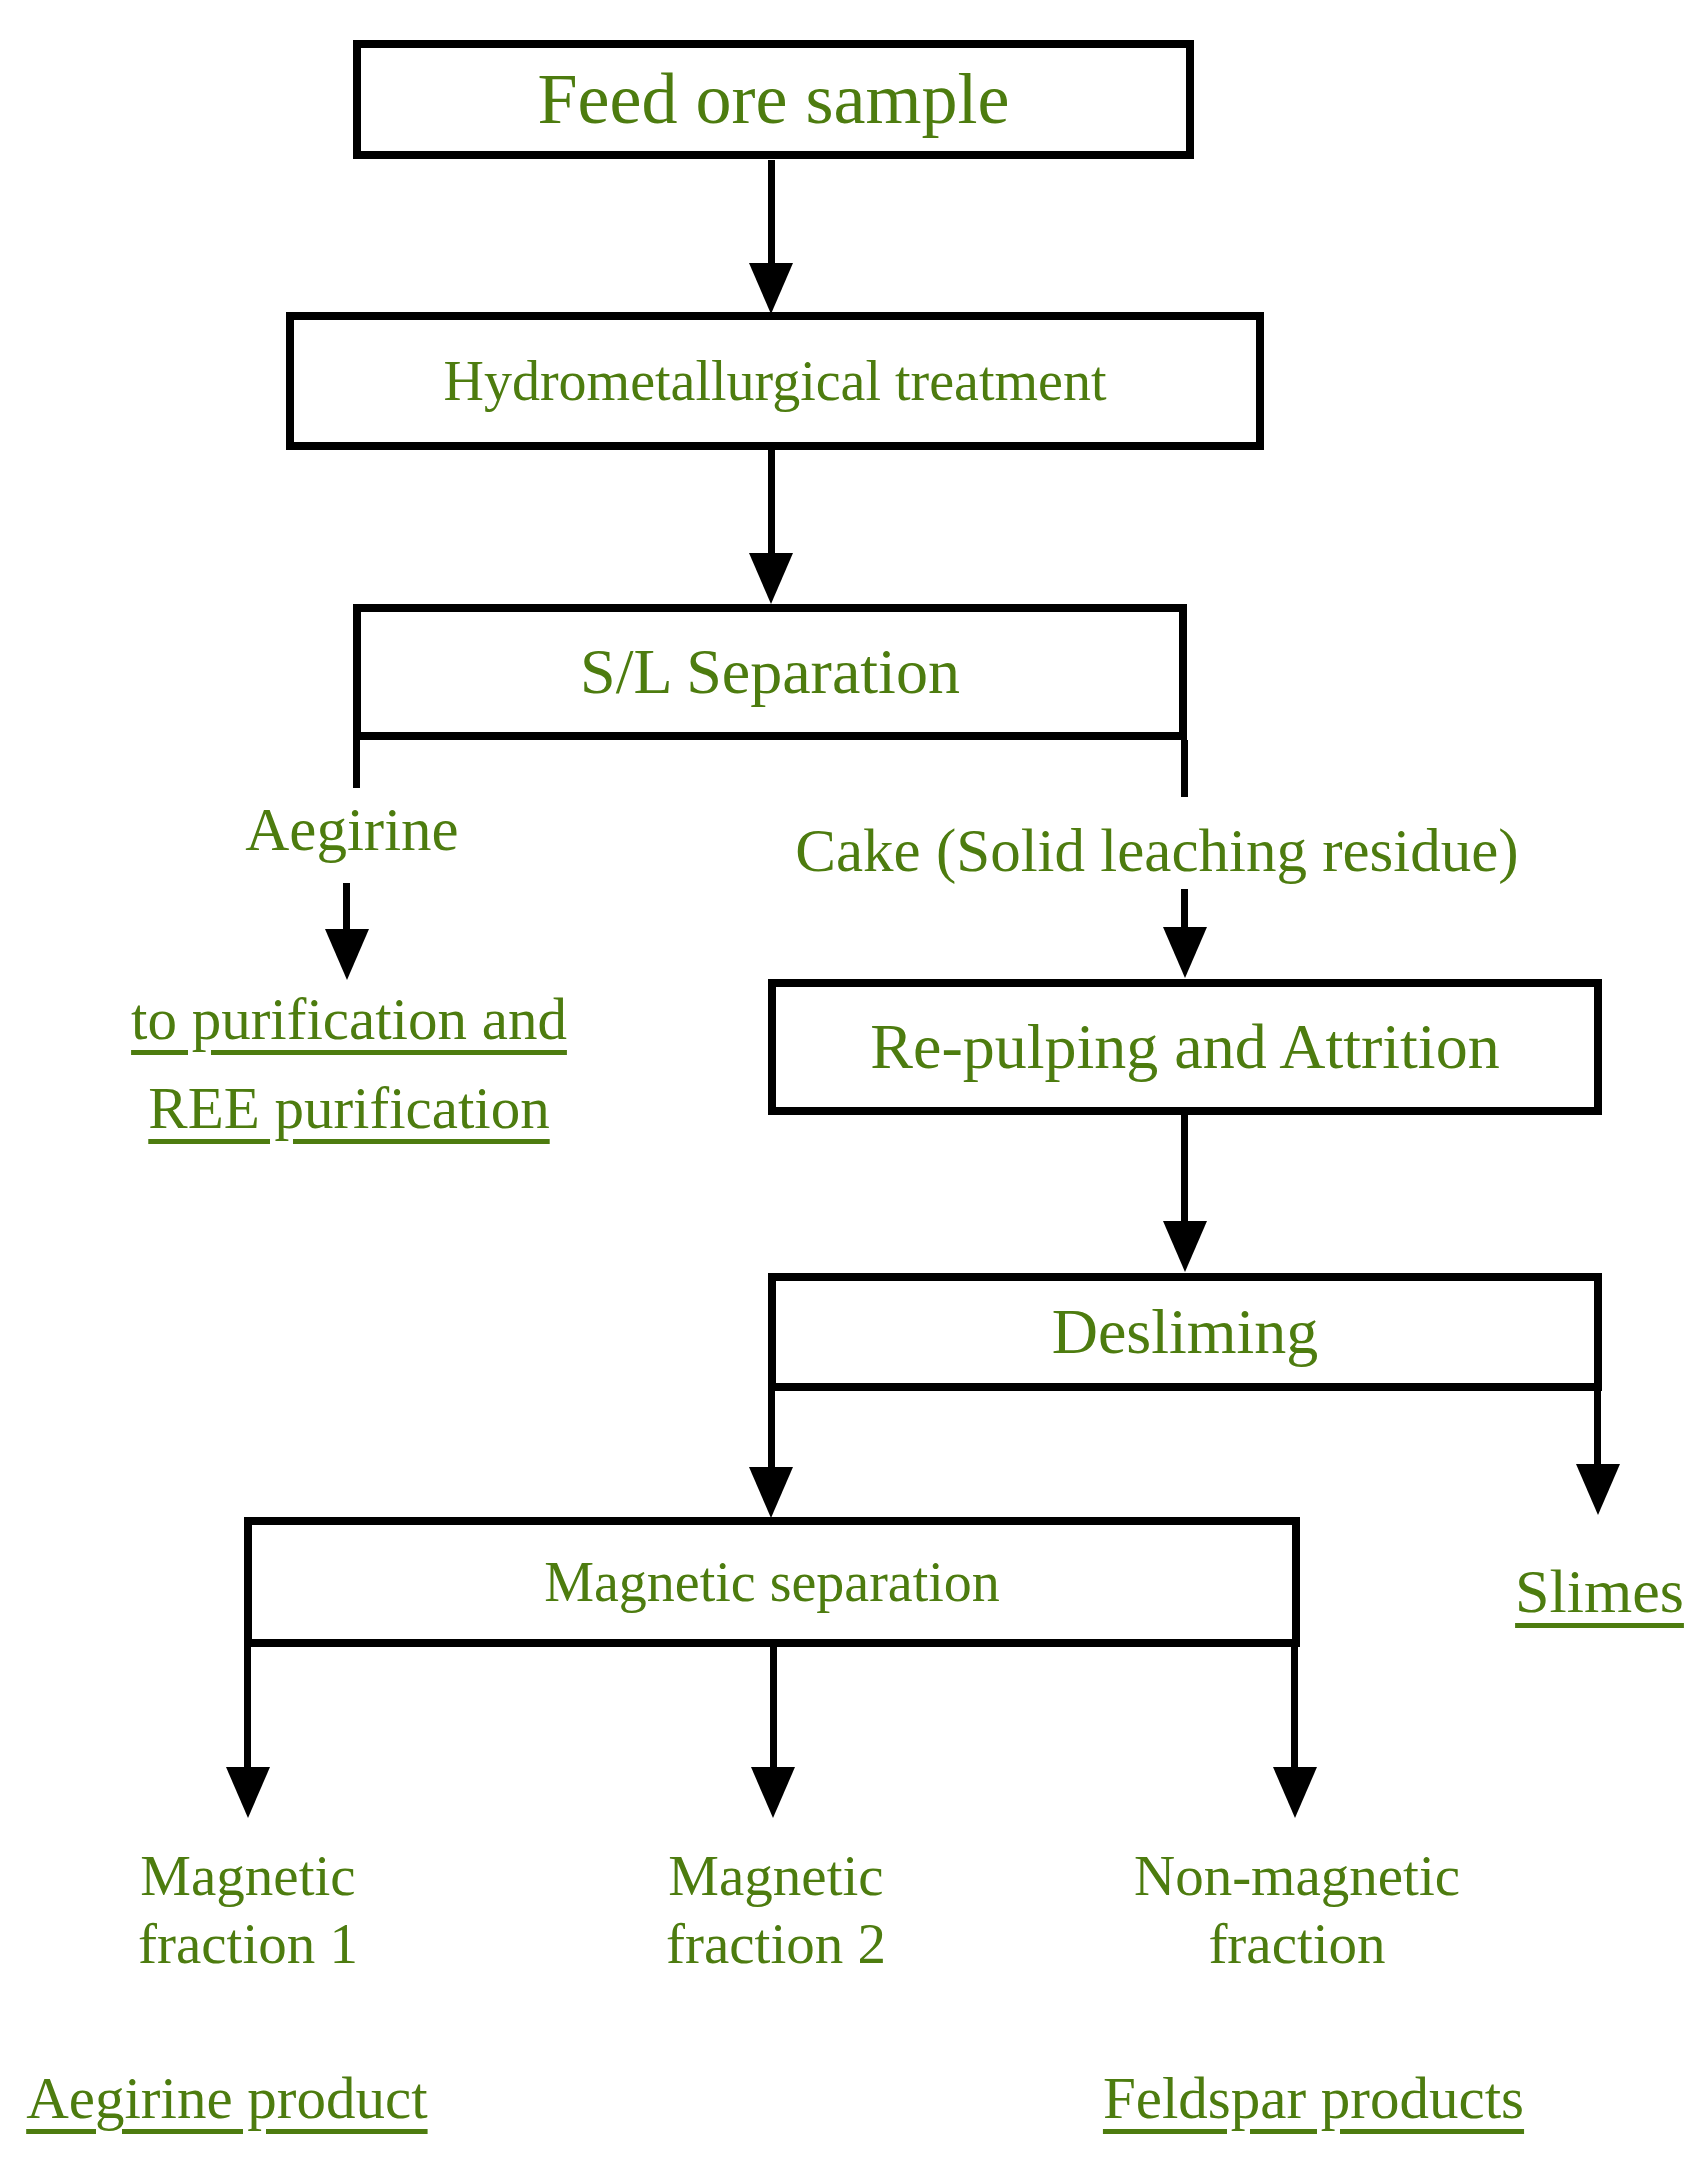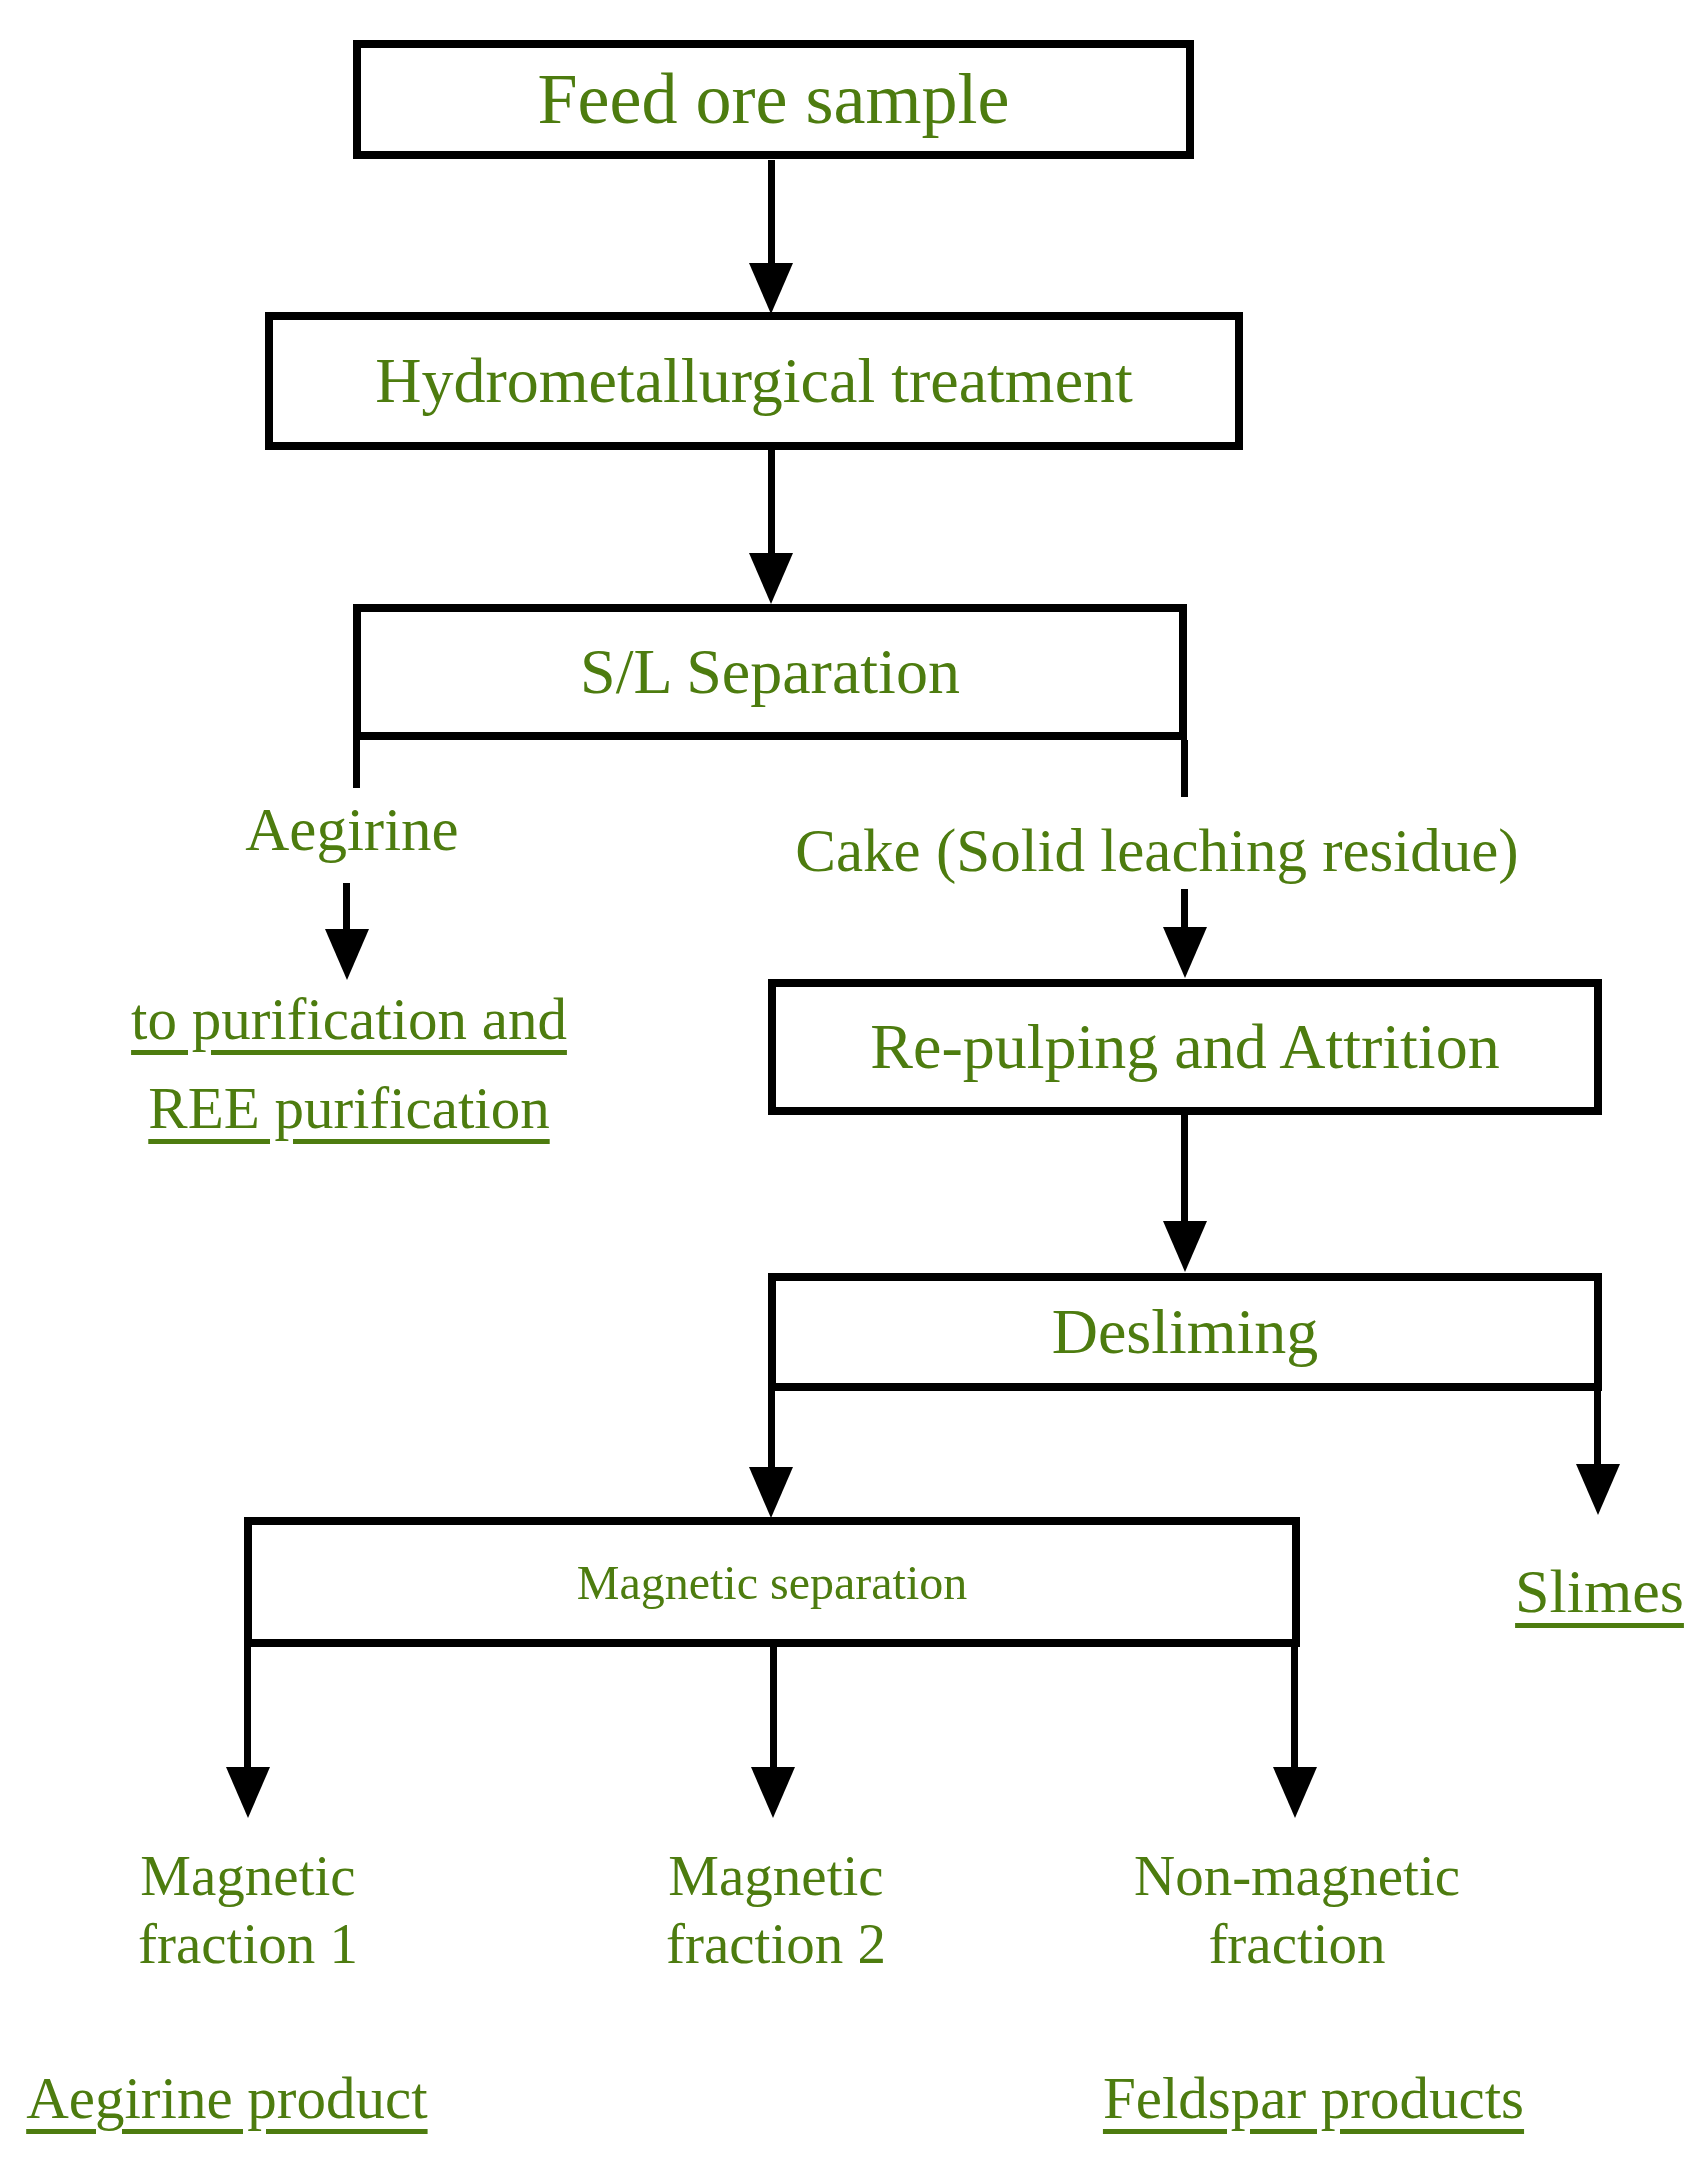--- a/index.html
+++ b/index.html
@@ -30,25 +30,25 @@
     border-left: 22px solid transparent;
     border-right: 22px solid transparent;
     border-top: 51px solid #000000;
   }
   .lbl { position: absolute; text-align: center; line-height: 1.2; }
   .u { text-decoration: underline; text-decoration-thickness: 4.6px; text-underline-offset: 11px; }
   .line { display: block; }
 
   
   #b-feed   { left: 353px; top: 40px;   width: 841px;  height: 119px; font-size: 72px; }
-  #b-hydro  { left: 265px; top: 312px;  width: 978px; height: 138px; font-size: 64px; }
+  #b-hydro  { left: 286px; top: 312px;  width: 978px; height: 138px; font-size: 56px; }
   #b-sl     { left: 353px; top: 604px;  width: 834px;  height: 136px; font-size: 64px; }
   #b-repulp { left: 768px; top: 979px; width: 834px;  height: 136px; font-size: 64px; }
   #b-deslim { left: 768px; top: 1273px; width: 834px;  height: 118px; font-size: 64px; }
-  #b-magsep { left: 244px; top: 1517px; width: 1056px; height: 130px; font-size: 48px; }
+  #b-magsep { left: 244px; top: 1517px; width: 1056px; height: 130px; font-size: 56px; }
 
   
   #l-c1    { left: 768px;  top: 160px;  height: 107px; }
   #l-c2    { left: 768px;  top: 450px;  height: 105px; }
   #l-fstub { left: 353px;  top: 740px;  height: 48px;  }
   #l-farr  { left: 343px;  top: 883px;  height: 48px;  }
   #l-kstub { left: 1181px; top: 740px;  height: 57px;  }
   #l-karr  { left: 1181px; top: 889px;  height: 40px;  }
   #l-rarr  { left: 1181px; top: 1115px; height: 108px; }
   #l-dl    { left: 768px;  top: 1390px; height: 81px;  }

